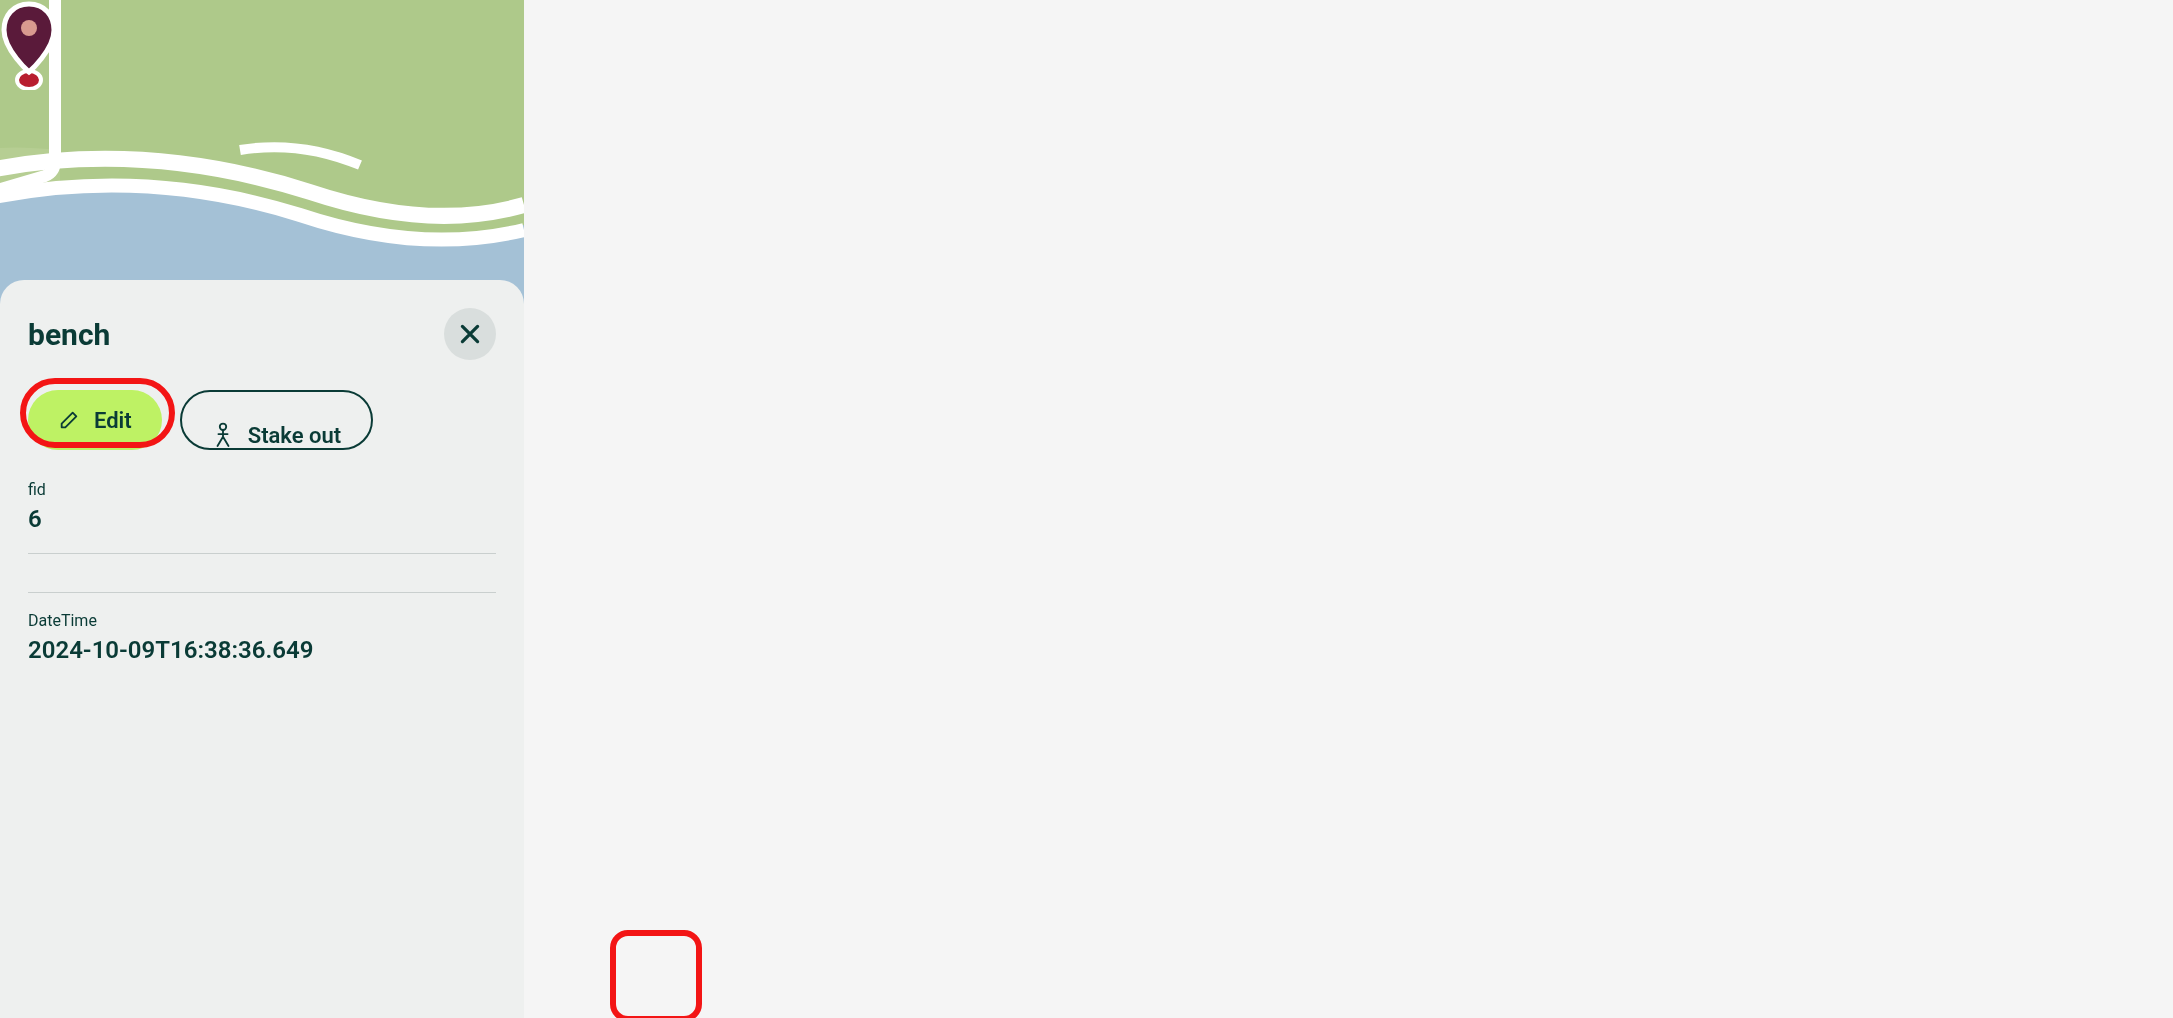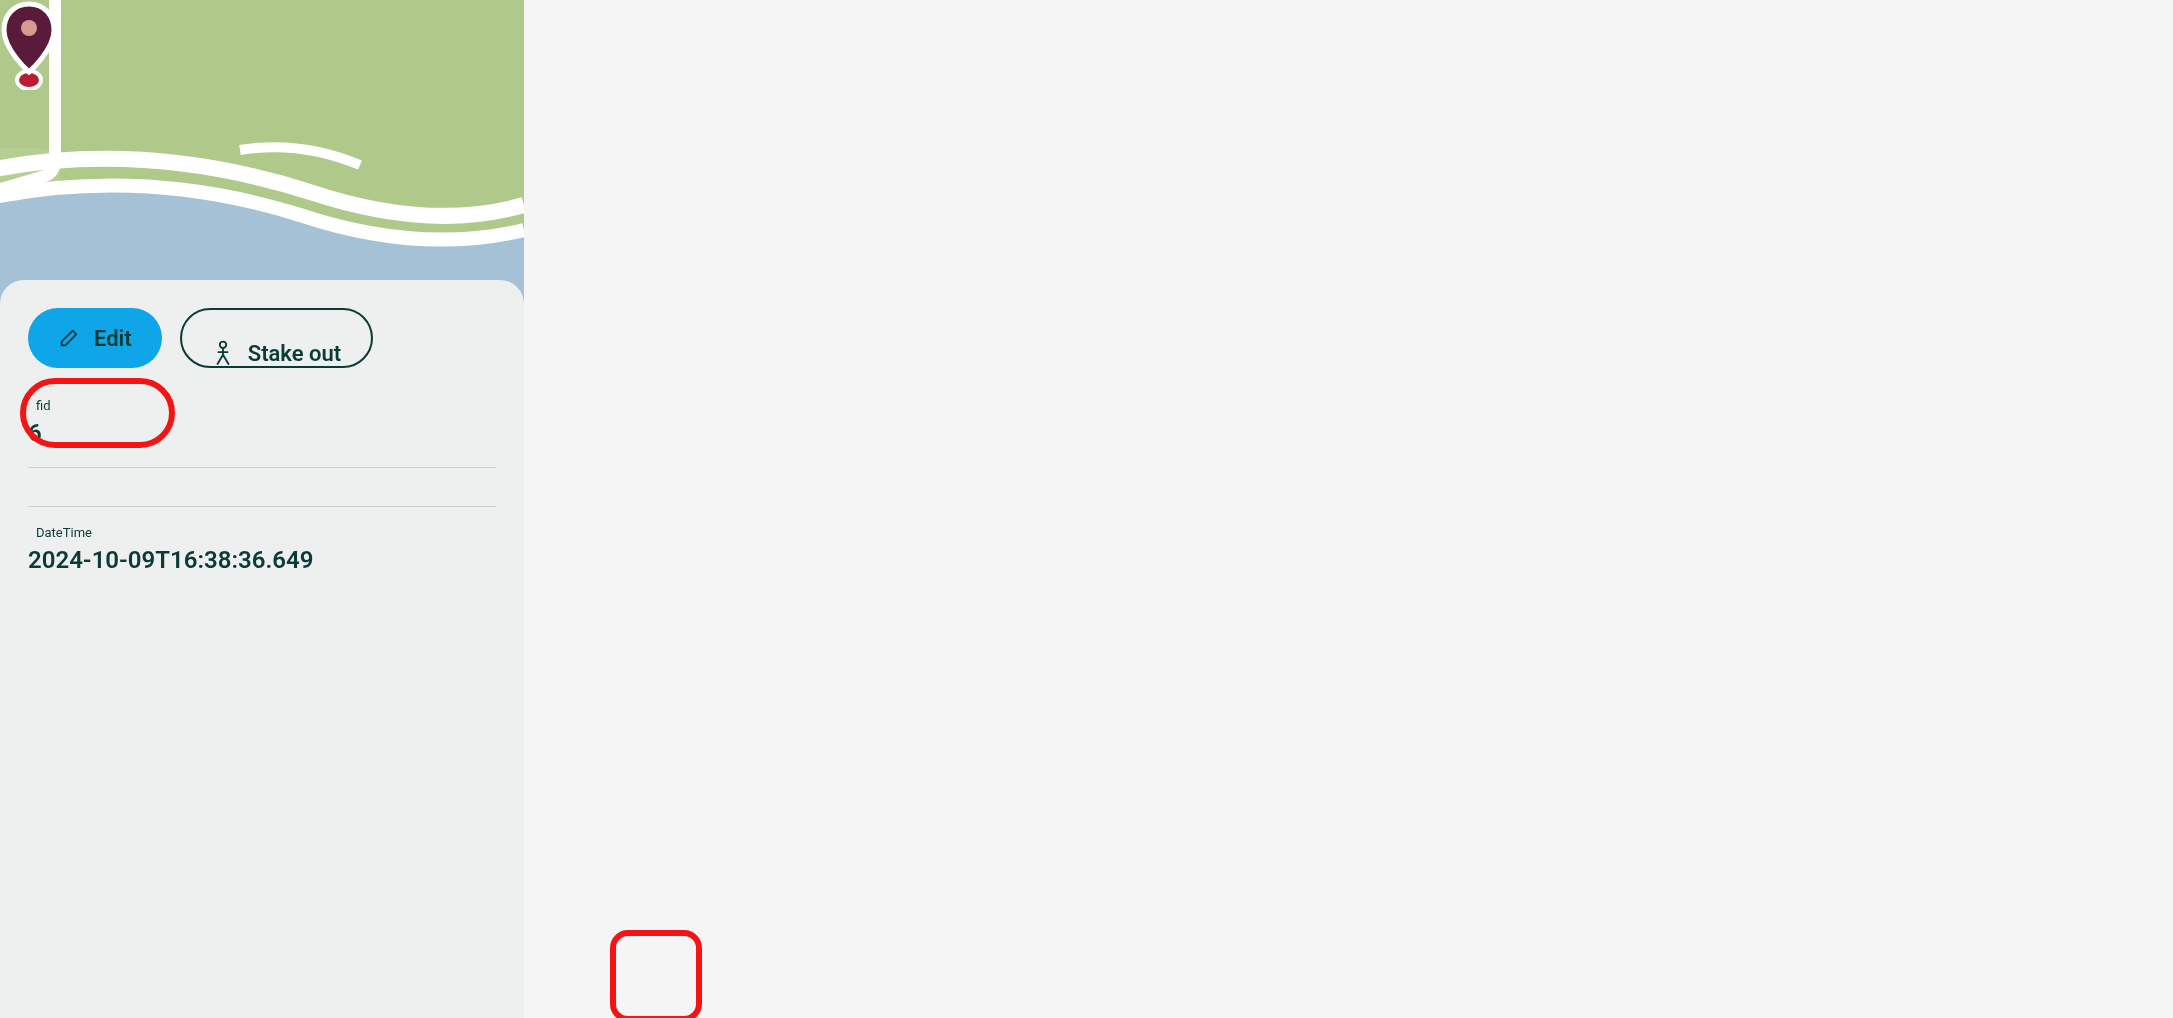--- a/index.html
+++ b/index.html
@@ -49,30 +49,30 @@
     background: #d9dedd; cursor: pointer;
   }
   .circ-btn svg { width: 26px; height: 26px; }
   .btn-row { display: flex; gap: 18px; margin-bottom: 30px; }
   .pill-btn {
     height: 60px; border-radius: 30px;
     display: flex; align-items: center; justify-content: center;
     gap: 14px; font-size: 22px; font-weight: 600;
     padding: 0 30px; cursor: pointer;
   }
-  .pill-green { background: #0ea5e9; color: #0a3b36; }
+  .pill-green { background: #bef264; color: #0a3b36; }
   .pill-outline { background: transparent; border: 2px solid #0a3b36; color: #0a3b36; align-items: flex-end; }
   .highlight-red {
     position: absolute;
     border: 6px solid #f31515; border-radius: 36px;
     pointer-events: none;
   }
   .hl1 { top: 378px; left: 20px; width: 155px; height: 70px; }
   .field { margin-bottom: 8px; }
-  .field-label { font-size: 13px; color: #0a3b36; margin-bottom: 6px; margin-left: 8px; }
+  .field-label { font-size: 16px; color: #0a3b36; margin-bottom: 6px; }
   .field-value { font-size: 24px; font-weight: 600; color: #0a3b36; padding-bottom: 12px; }
   .divider { height: 1px; background: #c9cfce; margin-bottom: 18px; }
   .hl2 {
     position:absolute; bottom: -4px; left: 610px;
     width: 92px; height: 92px; transform: translateX(0);
     border: 6px solid #f31515; border-radius: 18px;
     z-index: 5; pointer-events:none;
   }
 
   .scale-wrap {
@@ -96,20 +96,28 @@
       <path d="M 240 150 Q 300 140 360 165" stroke="#fff" stroke-width="10" fill="none"></path>
     </svg>
     <svg class="pin" viewBox="0 0 58 90">
       <ellipse cx="29" cy="80" rx="12" ry="9" fill="#b81e2f" stroke="#fff" stroke-width="4"></ellipse>
       <path d="M29 4 C13 4 4 16 4 30 C4 50 29 72 29 72 C29 72 54 50 54 30 C54 16 45 4 29 4 Z" fill="#5a1a3a" stroke="#fff" stroke-width="5"></path>
       <circle cx="29" cy="28" r="8" fill="#d89a8f"></circle>
     </svg>
   </div>
 
   <div class="sheet1">
+    <div class="sheet1-head">
+      <div class="sheet1-title">bench</div>
+      <div class="circ-btn">
+        <svg viewBox="0 0 24 24">
+              <path d="M5 5 L19 19 M19 5 L5 19" stroke="#0a3b36" stroke-width="3" stroke-linecap="round"></path>
+            </svg>
+      </div>
+    </div>
 
     <div class="btn-row">
       <div class="pill-btn pill-green">
         <svg width="22" height="22" viewBox="0 0 24 24">
               <path d="M4 20 L4 16 L16 4 L20 8 L8 20 Z" fill="none" stroke="#0a3b36" stroke-width="2" stroke-linejoin="round"></path>
             </svg>
         <span>Edit</span>
       </div>
       <div class="pill-btn pill-outline">
         <svg width="22" height="26" viewBox="0 0 24 28">

